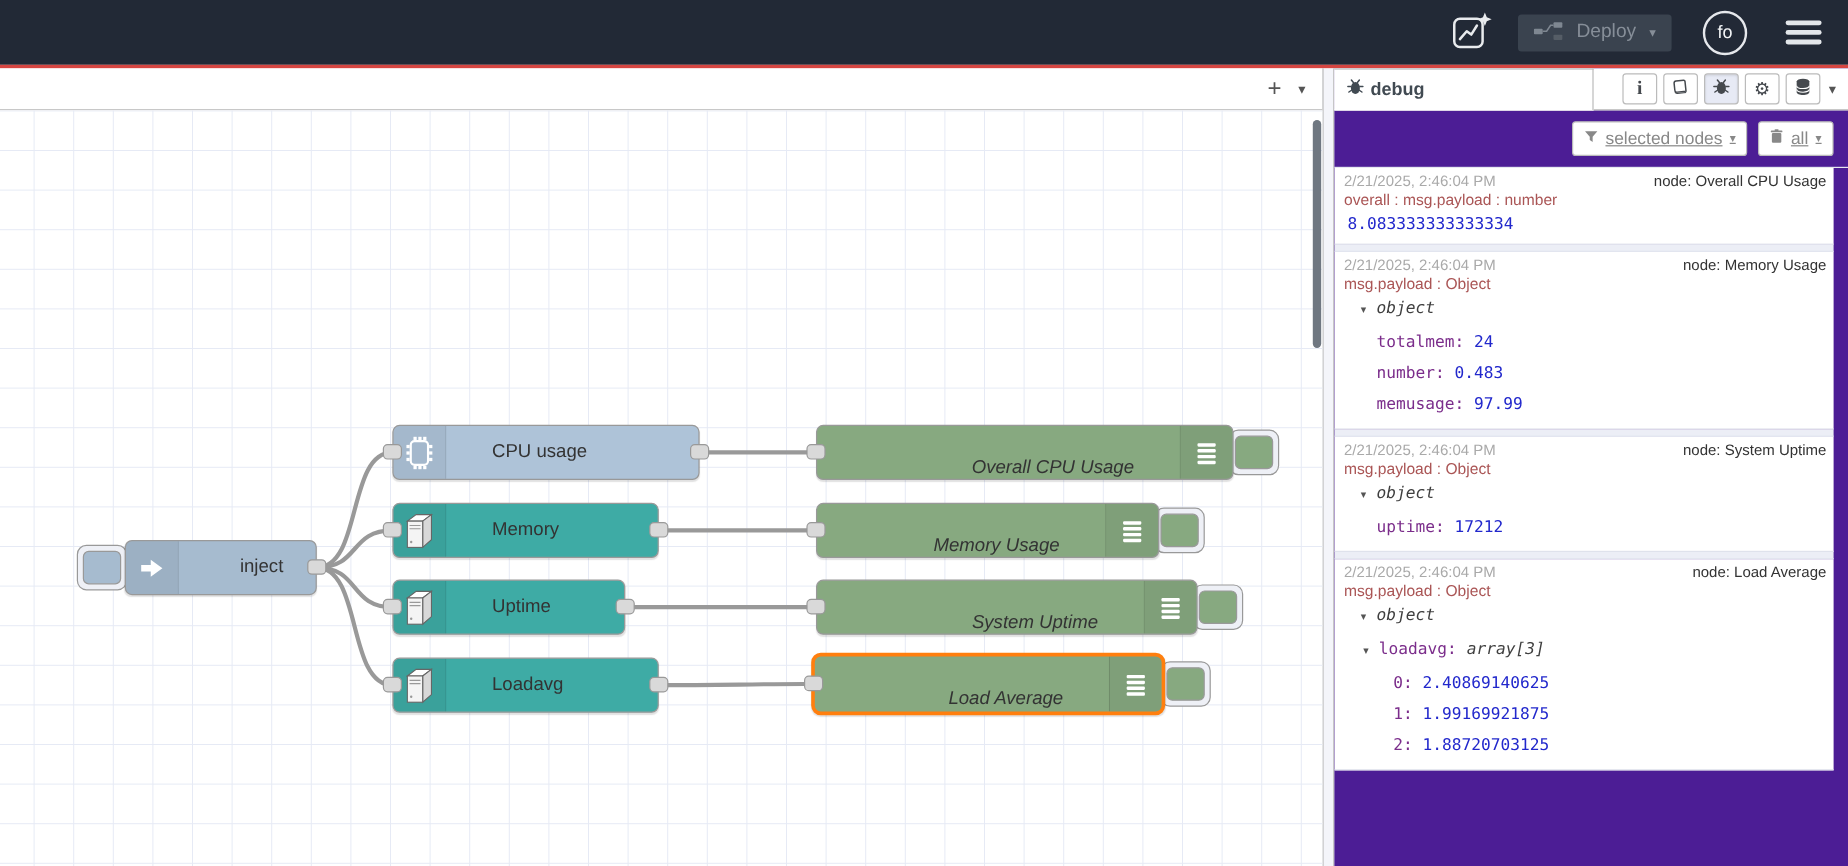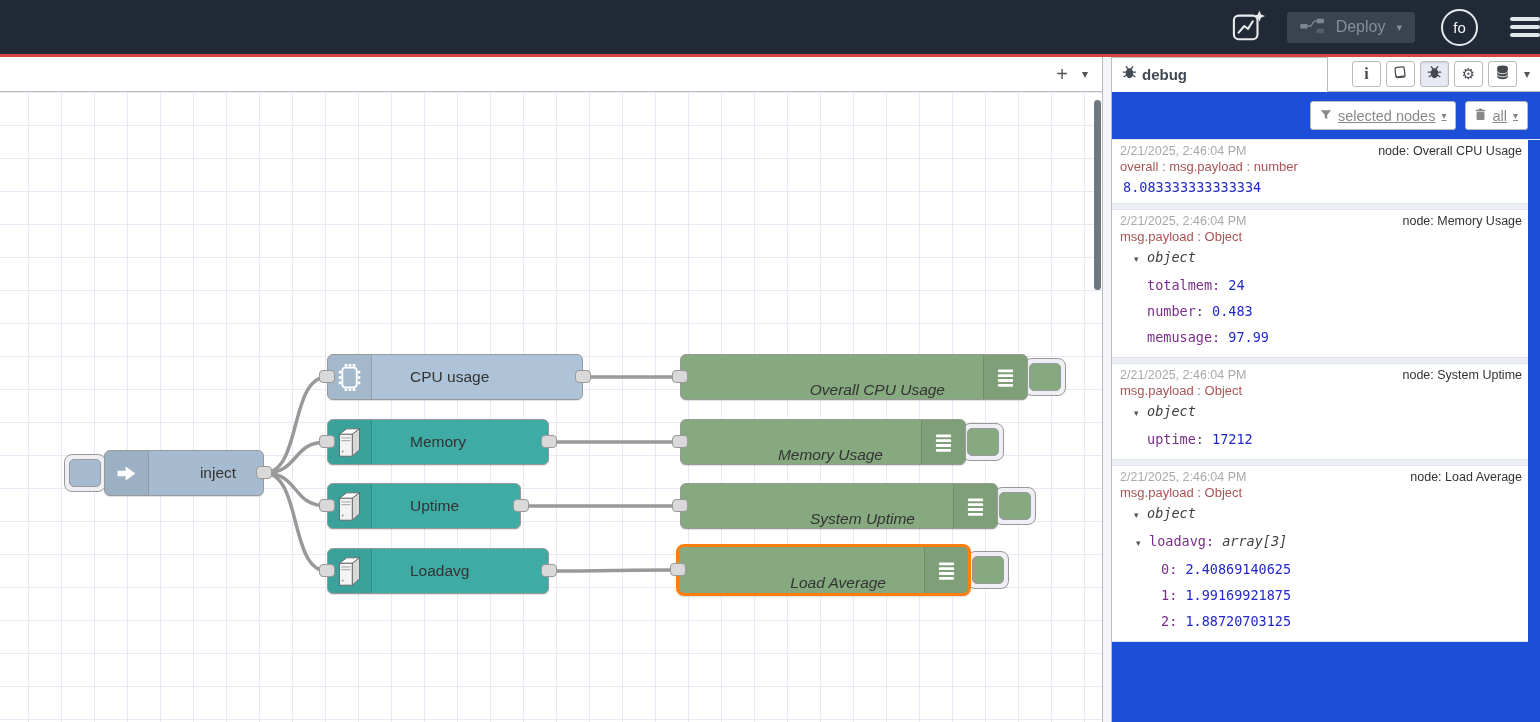--- a/index.html
+++ b/index.html
@@ -7,21 +7,21 @@
     --node-inject:#a6bbcf; --node-cpu:#aec3d8; --node-os:#3eaba5; --node-debug:#87a980;
     --selection:#ff7f0e; --wire:#999999; --grid:#e6eaf5;
     --debug-key:#7b2d8b; --debug-number:#2228cc; --debug-path:#aa5555;
     --border:#bbbbbb;
   }
   *{margin:0;padding:0;box-sizing:border-box;}
   body{font-family:"Liberation Sans",sans-serif;width:1540px;height:722px;overflow:hidden;background:#fff;}
   .app{width:1540px;height:722px;display:flex;flex-direction:column;}
 
   
-  .header{height:54px;background:var(--header-bg);display:flex;align-items:center;justify-content:flex-end;gap:0;flex:none;}
+  .header{height:54px;background:var(--header-bg);display:flex;align-items:center;justify-content:flex-end;padding-right:22px;gap:0;flex:none;}
   .hbtn{background:none;border:none;cursor:pointer;display:flex;align-items:center;justify-content:center;}
   .flows-btn{width:40px;height:40px;margin-right:18px;}
   .deploy-btn{height:31px;background:#3a434f;border:none;border-radius:3px;display:flex;align-items:center;gap:11px;padding:0 13px;margin-right:26px;cursor:default;}
   .deploy-label{color:#868e98;font-size:16px;}
   .deploy-caret{color:#868e98;font-size:11px;font-family:"DejaVu Sans",sans-serif;}
   .avatar{width:37px;height:37px;border:2px solid #e6e8ec;border-radius:50%;color:#f2f4f6;font-size:15px;display:flex;align-items:center;justify-content:center;margin-right:32px;cursor:pointer;background:none;}
   .burger{width:30px;display:flex;flex-direction:column;gap:4.5px;cursor:pointer;background:none;border:none;}
   .burger span{display:block;height:3.5px;background:#e3e6ea;border-radius:2px;}
   .red-line{height:3px;background:var(--red-line);flex:none;}
 
@@ -49,21 +49,21 @@
   .port{position:absolute;width:16px;height:13px;background:#d9d9d9;border:1.5px solid #999;border-radius:4px;z-index:4;cursor:crosshair;}
   .port-in{left:-9px;top:50%;margin-top:-7px;}
   .port-out{right:-9px;top:50%;margin-top:-7px;}
   .casing{position:absolute;width:42px;height:38px;background:#eef0f6;border:1px solid #999;border-radius:8px;z-index:1;cursor:pointer;}
   .casing-inner{position:absolute;inset:4px;border:1px solid #999;border-radius:5px;}
   .vscroll{position:absolute;right:1px;top:8px;width:7px;height:190px;background:#6f7781;border-radius:4px;z-index:5;cursor:pointer;}
 
   .splitter{width:10px;flex:none;background:#f4f5fa;border-left:1px solid var(--border);border-right:1px solid var(--border);cursor:col-resize;}
 
   
-  .sidebar{flex:1;display:flex;flex-direction:column;background:#1d4ed8;min-width:0;}
+  .sidebar{flex:1;display:flex;flex-direction:column;background:#4c1d95;min-width:0;}
   .sidebar-tabbar{height:35px;border-bottom:1px solid var(--border);display:flex;align-items:stretch;flex:none;background:#fff;}
   .sidebar-tab{width:216px;background:#fff;border:1px solid var(--border);border-left:none;border-bottom:1px solid #fff;margin-bottom:-1px;display:flex;align-items:center;gap:5px;padding-left:10px;position:relative;z-index:2;cursor:pointer;}
   .sidebar-tab-label{font-weight:bold;font-size:15px;color:#414a52;}
   .sidebar-tools{flex:1;display:flex;align-items:center;justify-content:flex-end;gap:5px;padding-right:8px;}
   .sbtn{width:29px;height:26px;background:#fff;border:1px solid var(--border);border-radius:3px;color:#45494e;display:flex;align-items:center;justify-content:center;cursor:pointer;}
   .sbtn.active{background:#e7eaf5;box-shadow:inset 0 1px 2px rgba(0,0,0,0.12);}
   .sb-caret{color:#555;font-size:12px;background:none;border:none;cursor:pointer;font-family:"DejaVu Sans",sans-serif;padding:0 2px;}
   .uni-icon{font-family:"DejaVu Sans",sans-serif;font-size:15px;line-height:1;}
   .serif-i{font-family:"Liberation Serif",serif;font-weight:bold;font-size:16px;line-height:1;}
 

